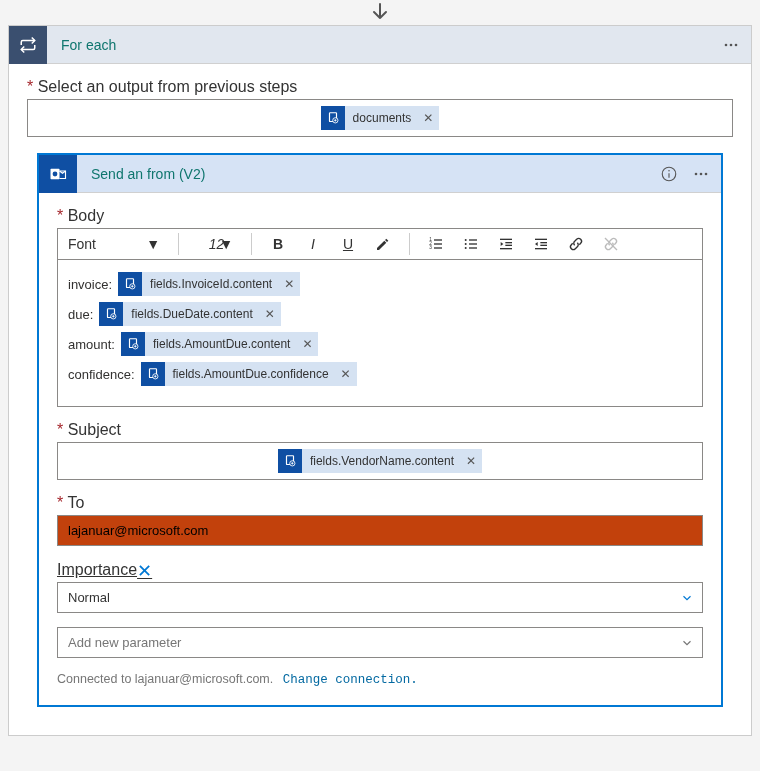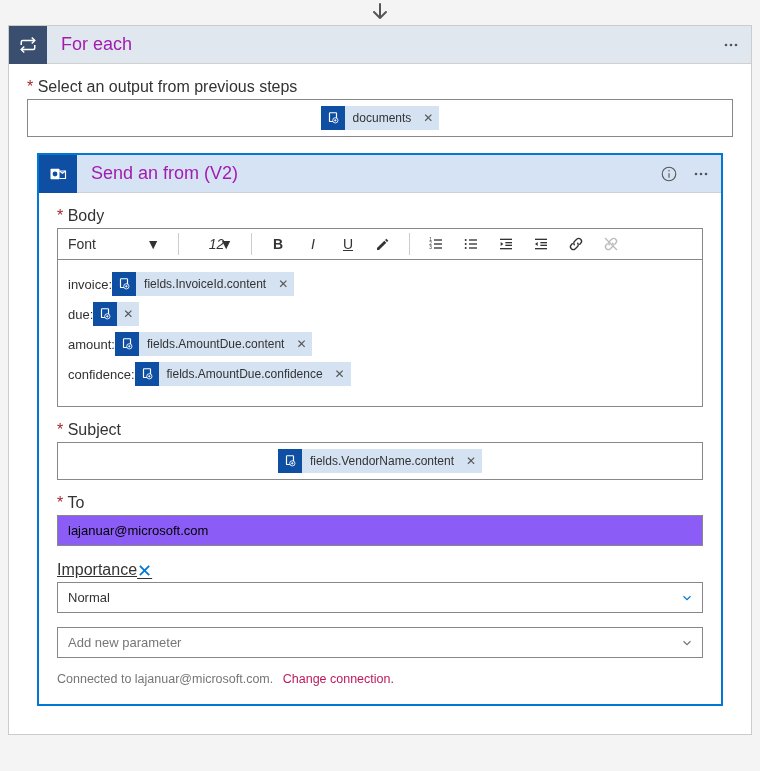--- a/index.html
+++ b/index.html
@@ -34,22 +34,22 @@
     background: #3a4f6f;
     display: flex;
     align-items: center;
     justify-content: center;
     color: #fff;
   }
   .header-icon-box.email { background: #0f4fa3; }
   .header-title {
     flex: 1;
     padding-left: 14px;
-    font-size: 18px;
-    color: #a21caf;
+    font-size: 14px;
+    color: #0f766e;
   }
   .header-icons { display: flex; align-items: center; padding-right: 8px; gap: 8px; }
   .header-icons .dots, .header-icons .info {
     width: 24px; height: 24px; display: flex; align-items: center; justify-content: center;
     color: #555; cursor: pointer;
   }
   .content-pad { padding: 14px 18px 18px 18px; }
 
   .field-label { font-size: 16px; color: #333; margin-bottom: 3px; display:block;}
   .req::before { content: "* "; color: #a4262c; }
@@ -90,21 +90,21 @@
     display:flex;
     align-items:center;
     cursor: pointer;
     color: #555;
   }
   .plain-input {
     border: 1px solid #8a8886;
     padding: 7px 10px;
     font-size: 13px;
     width: 100%;
-    background:#8b5cf6;
+    background:#c2410c;
   }
   .select-box {
     position: relative;
     border: 1px solid #8a8886;
     background: #fff;
     padding: 7px 10px;
     font-size: 13px;
     color: #333;
   }
   .select-box .chev {
@@ -146,29 +146,29 @@
   .rt-btn.font .caret { position:absolute; right:4px; }
   .rt-btn.size { min-width: 44px; position:relative; justify-content:center; padding-left:6px;font-style:italic;}
   .rt-btn.size .caret { position:absolute; right:4px;}
   .rt-btn.disabled { color:#bbb; cursor:default;}
   .rt-body {
     border: 1px solid #8a8886;
     padding: 12px 10px 14px 10px;
     min-height: 130px;
     background:#fff;
   }
-  .body-row { display:flex; align-items:center; gap:0; margin-bottom:6px; }
+  .body-row { display:flex; align-items:center; gap:6px; margin-bottom:6px; }
   .body-row .lbl { font-size:13px; }
 
   .field-group { margin-top: 14px; }
   .field-row-head { display:flex; align-items:center;text-decoration:underline; }
   .close-x { color:#0078d4; cursor:pointer; font-size:18px; padding-right:4px;}
 
   .footer-conn { margin-top: 14px; font-size: 12.5px; color: #767676; }
-  .footer-conn a { color: #be185d; text-decoration:none; margin-left:6px; cursor:pointer;}
+  .footer-conn a { color: #0369a1; text-decoration:none; margin-left:6px; cursor:pointer;font-family:Liberation Mono, monospace;}
 
   svg { display:block; }
 </style>
 </head>
 <body>
 
 <div class="arrow-down">
   <svg width="20" height="20" viewBox="0 0 20 20">
       <path d="M10 2 L10 16 M4 10 L10 16 L16 10" stroke="#555" stroke-width="2" fill="none" stroke-linecap="round" stroke-linejoin="round"></path>
     </svg>
@@ -340,20 +340,21 @@
             <div class="body-row">
               <span class="lbl">due:</span>
               <span class="token">
                 <span class="ticon">
                   <svg width="14" height="14" viewBox="0 0 24 24">
                     <rect x="6" y="3" width="12" height="15" rx="1" fill="none" stroke="#fff" stroke-width="2"></rect>
                     <circle cx="16" cy="16" r="4.5" fill="#0f4fa3" stroke="#fff" stroke-width="1.5"></circle>
                     <path d="M16 14 v4 M14 16 h4" stroke="#fff" stroke-width="1.5"></path>
                   </svg>
                 </span>
+                <span class="tlabel">fields.DueDate.content</span>
                 <span class="tclose">✕</span>
               </span>
             </div>
             <div class="body-row">
               <span class="lbl">amount:</span>
               <span class="token">
                 <span class="ticon">
                   <svg width="14" height="14" viewBox="0 0 24 24">
                     <rect x="6" y="3" width="12" height="15" rx="1" fill="none" stroke="#fff" stroke-width="2"></rect>
                     <circle cx="16" cy="16" r="4.5" fill="#0f4fa3" stroke="#fff" stroke-width="1.5"></circle>

